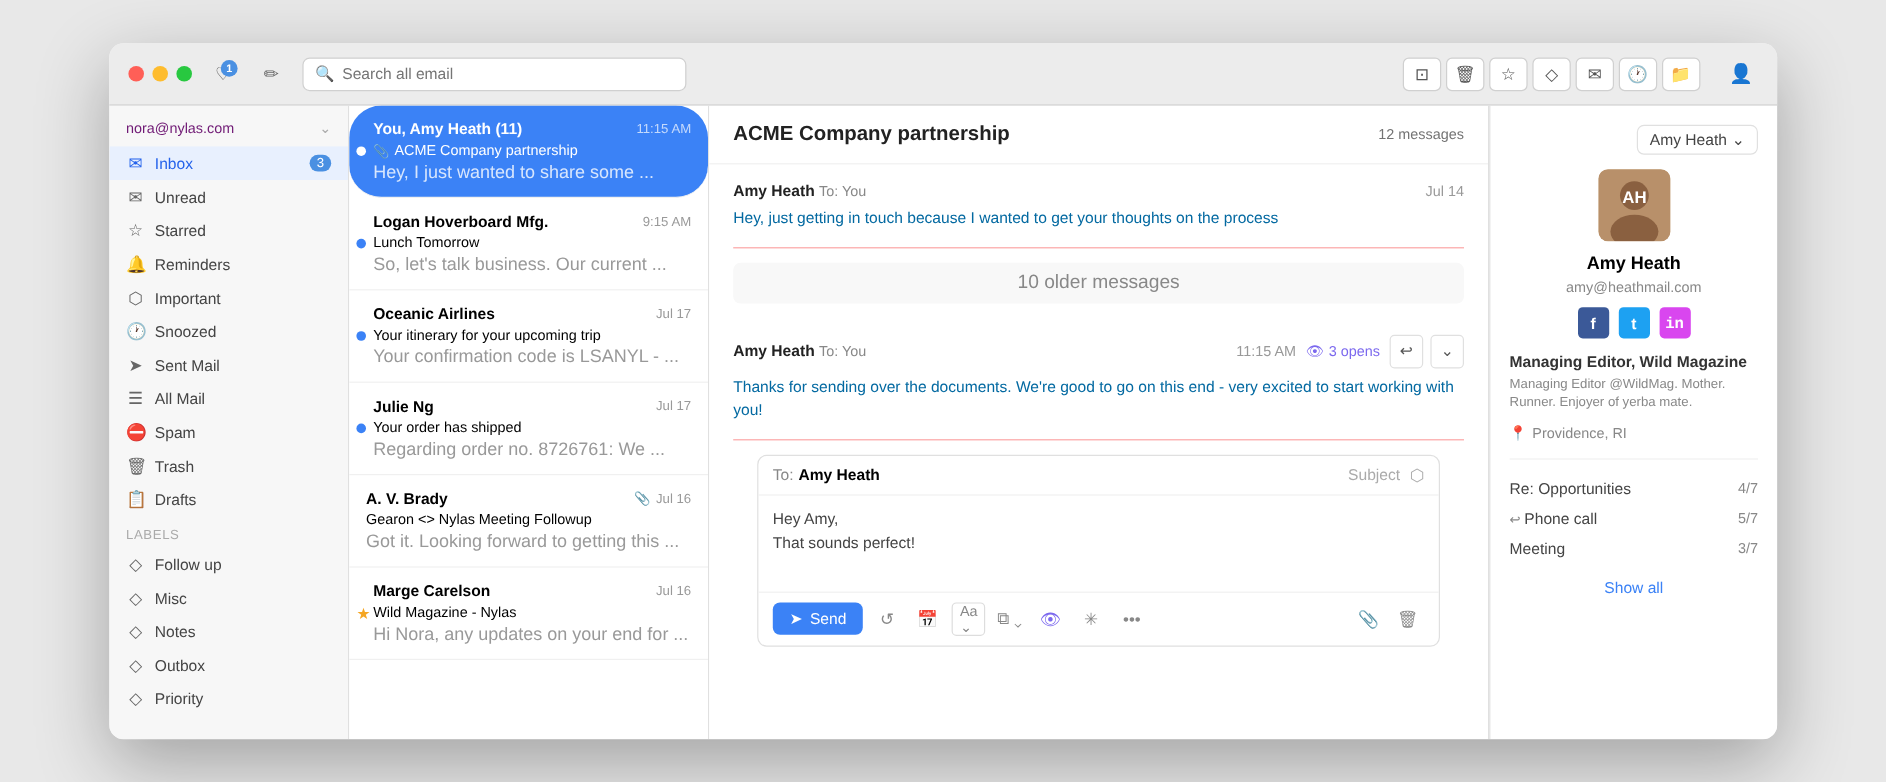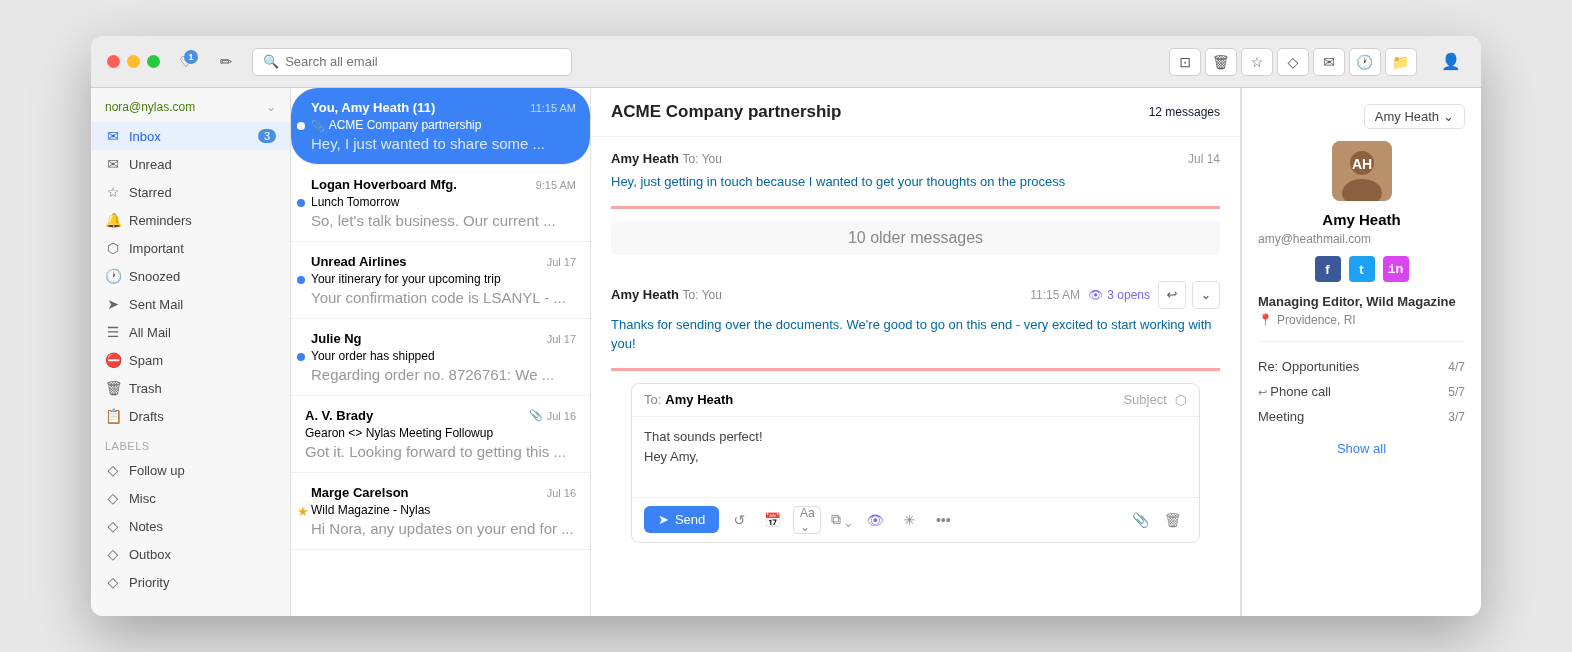--- a/index.html
+++ b/index.html
@@ -140,21 +140,21 @@
       flex-shrink: 0;
     }
     .account-header {
       padding: 12px 14px 8px;
       display: flex;
       align-items: center;
       justify-content: space-between;
     }
     .account-name {
       font-size: 12px;
-      color: #4d7c0f;
+      color: #701a75;
     }
     .account-collapse {
       color: #aaa;
       font-size: 12px;
       cursor: pointer;
     }
     .sidebar-item {
       display: flex;
       align-items: center;
       padding: 6px 14px;
@@ -277,30 +277,30 @@
       justify-content: space-between;
       align-items: center;
     }
     .thread-title {
       font-size: 17px;
       font-weight: 600;
       color: #222;
     }
     .thread-count {
       font-size: 12px;
-      color: #0f172a;
+      color: #737373;
     }
     .thread-messages {
       flex: 1;
       overflow-y: auto;
       padding: 0 20px;
     }
     .message-item {
       padding: 14px 0;
-      border-bottom: 3px solid #fca5a5;
+      border-bottom: 1px solid #fca5a5;
     }
     .message-header {
       display: flex;
       justify-content: space-between;
       align-items: center;
       margin-bottom: 6px;
     }
     .message-sender {
       font-weight: 600;
       font-size: 13px;
@@ -464,21 +464,21 @@
       font-size: 24px;
       color: white;
     }
     .contact-name {
       text-align: center;
       font-weight: 600;
       font-size: 15px;
       margin-bottom: 4px;
     }
     .contact-email {
-      text-align: left;
+      text-align: center;
       font-size: 12px;
       color: #888;
       margin-bottom: 10px;
     }
     .contact-socials {
       display: flex;
       justify-content: center;
       gap: 8px;
       margin-bottom: 12px;
     }
@@ -673,21 +673,21 @@
           <span class="email-sender">Logan Hoverboard Mfg.</span>
           <span class="email-time">9:15 AM</span>
         </div>
         <div class="email-subject">Lunch Tomorrow</div>
         <div class="email-preview">So, let's talk business. Our current ...</div>
       </div>
 
       <div class="email-item" style="padding-left: 20px;">
         <div class="unread-dot"></div>
         <div class="email-item-header">
-          <span class="email-sender">Unread Airlines</span>
+          <span class="email-sender">Oceanic Airlines</span>
           <span class="email-time">Jul 17</span>
         </div>
         <div class="email-subject">Your itinerary for your upcoming trip</div>
         <div class="email-preview">Your confirmation code is LSANYL - ...</div>
       </div>
 
       <div class="email-item" style="padding-left: 20px;">
         <div class="unread-dot"></div>
         <div class="email-item-header">
           <span class="email-sender">Julie Ng</span>
@@ -763,22 +763,22 @@
         </div>
 
         <div class="compose-area" style="margin-top: 12px;">
           <div class="compose-to">
             <span class="compose-to-label">To: </span>
             <span class="compose-to-val">Amy Heath</span>
             <span class="compose-subject-label">Subject</span>
             <span style="color:#aaa; margin-left:8px; font-size:14px;">⬡</span>
           </div>
           <div class="compose-body">
+            <p>Hey Amy,</p>
             <p>That sounds perfect!</p>
-            <p>Hey Amy,</p>
           </div>
           <div class="compose-toolbar">
             <button class="send-btn">
               <span>➤</span>
               <span>Send</span>
             </button>
             <div class="compose-tool">↺</div>
             <div class="compose-tool">📅</div>
             <div class="compose-tool" style="border: 1px solid #ddd; border-radius:4px; padding: 2px 6px; font-size: 12px;">Aa ⌄</div>
             <div class="compose-tool">⧉ ⌄</div>
@@ -815,20 +815,21 @@
       <div class="contact-name">Amy Heath</div>
       <div class="contact-email">amy@heathmail.com</div>
 
       <div class="contact-socials">
         <div class="social-icon si-fb">f</div>
         <div class="social-icon si-tw">t</div>
         <div class="social-icon si-li">in</div>
       </div>
 
       <div class="contact-title">Managing Editor, Wild Magazine</div>
+      <div class="contact-bio">Managing Editor @WildMag. Mother. Runner. Enjoyer of yerba mate.</div>
       <div class="contact-location">
         <span>📍</span>
         <span>Providence, RI</span>
       </div>
 
       <div class="contact-interactions">
         <div class="interaction-row">
           <span class="interaction-label">Re: Opportunities</span>
           <span class="interaction-count">4/7</span>
         </div>

